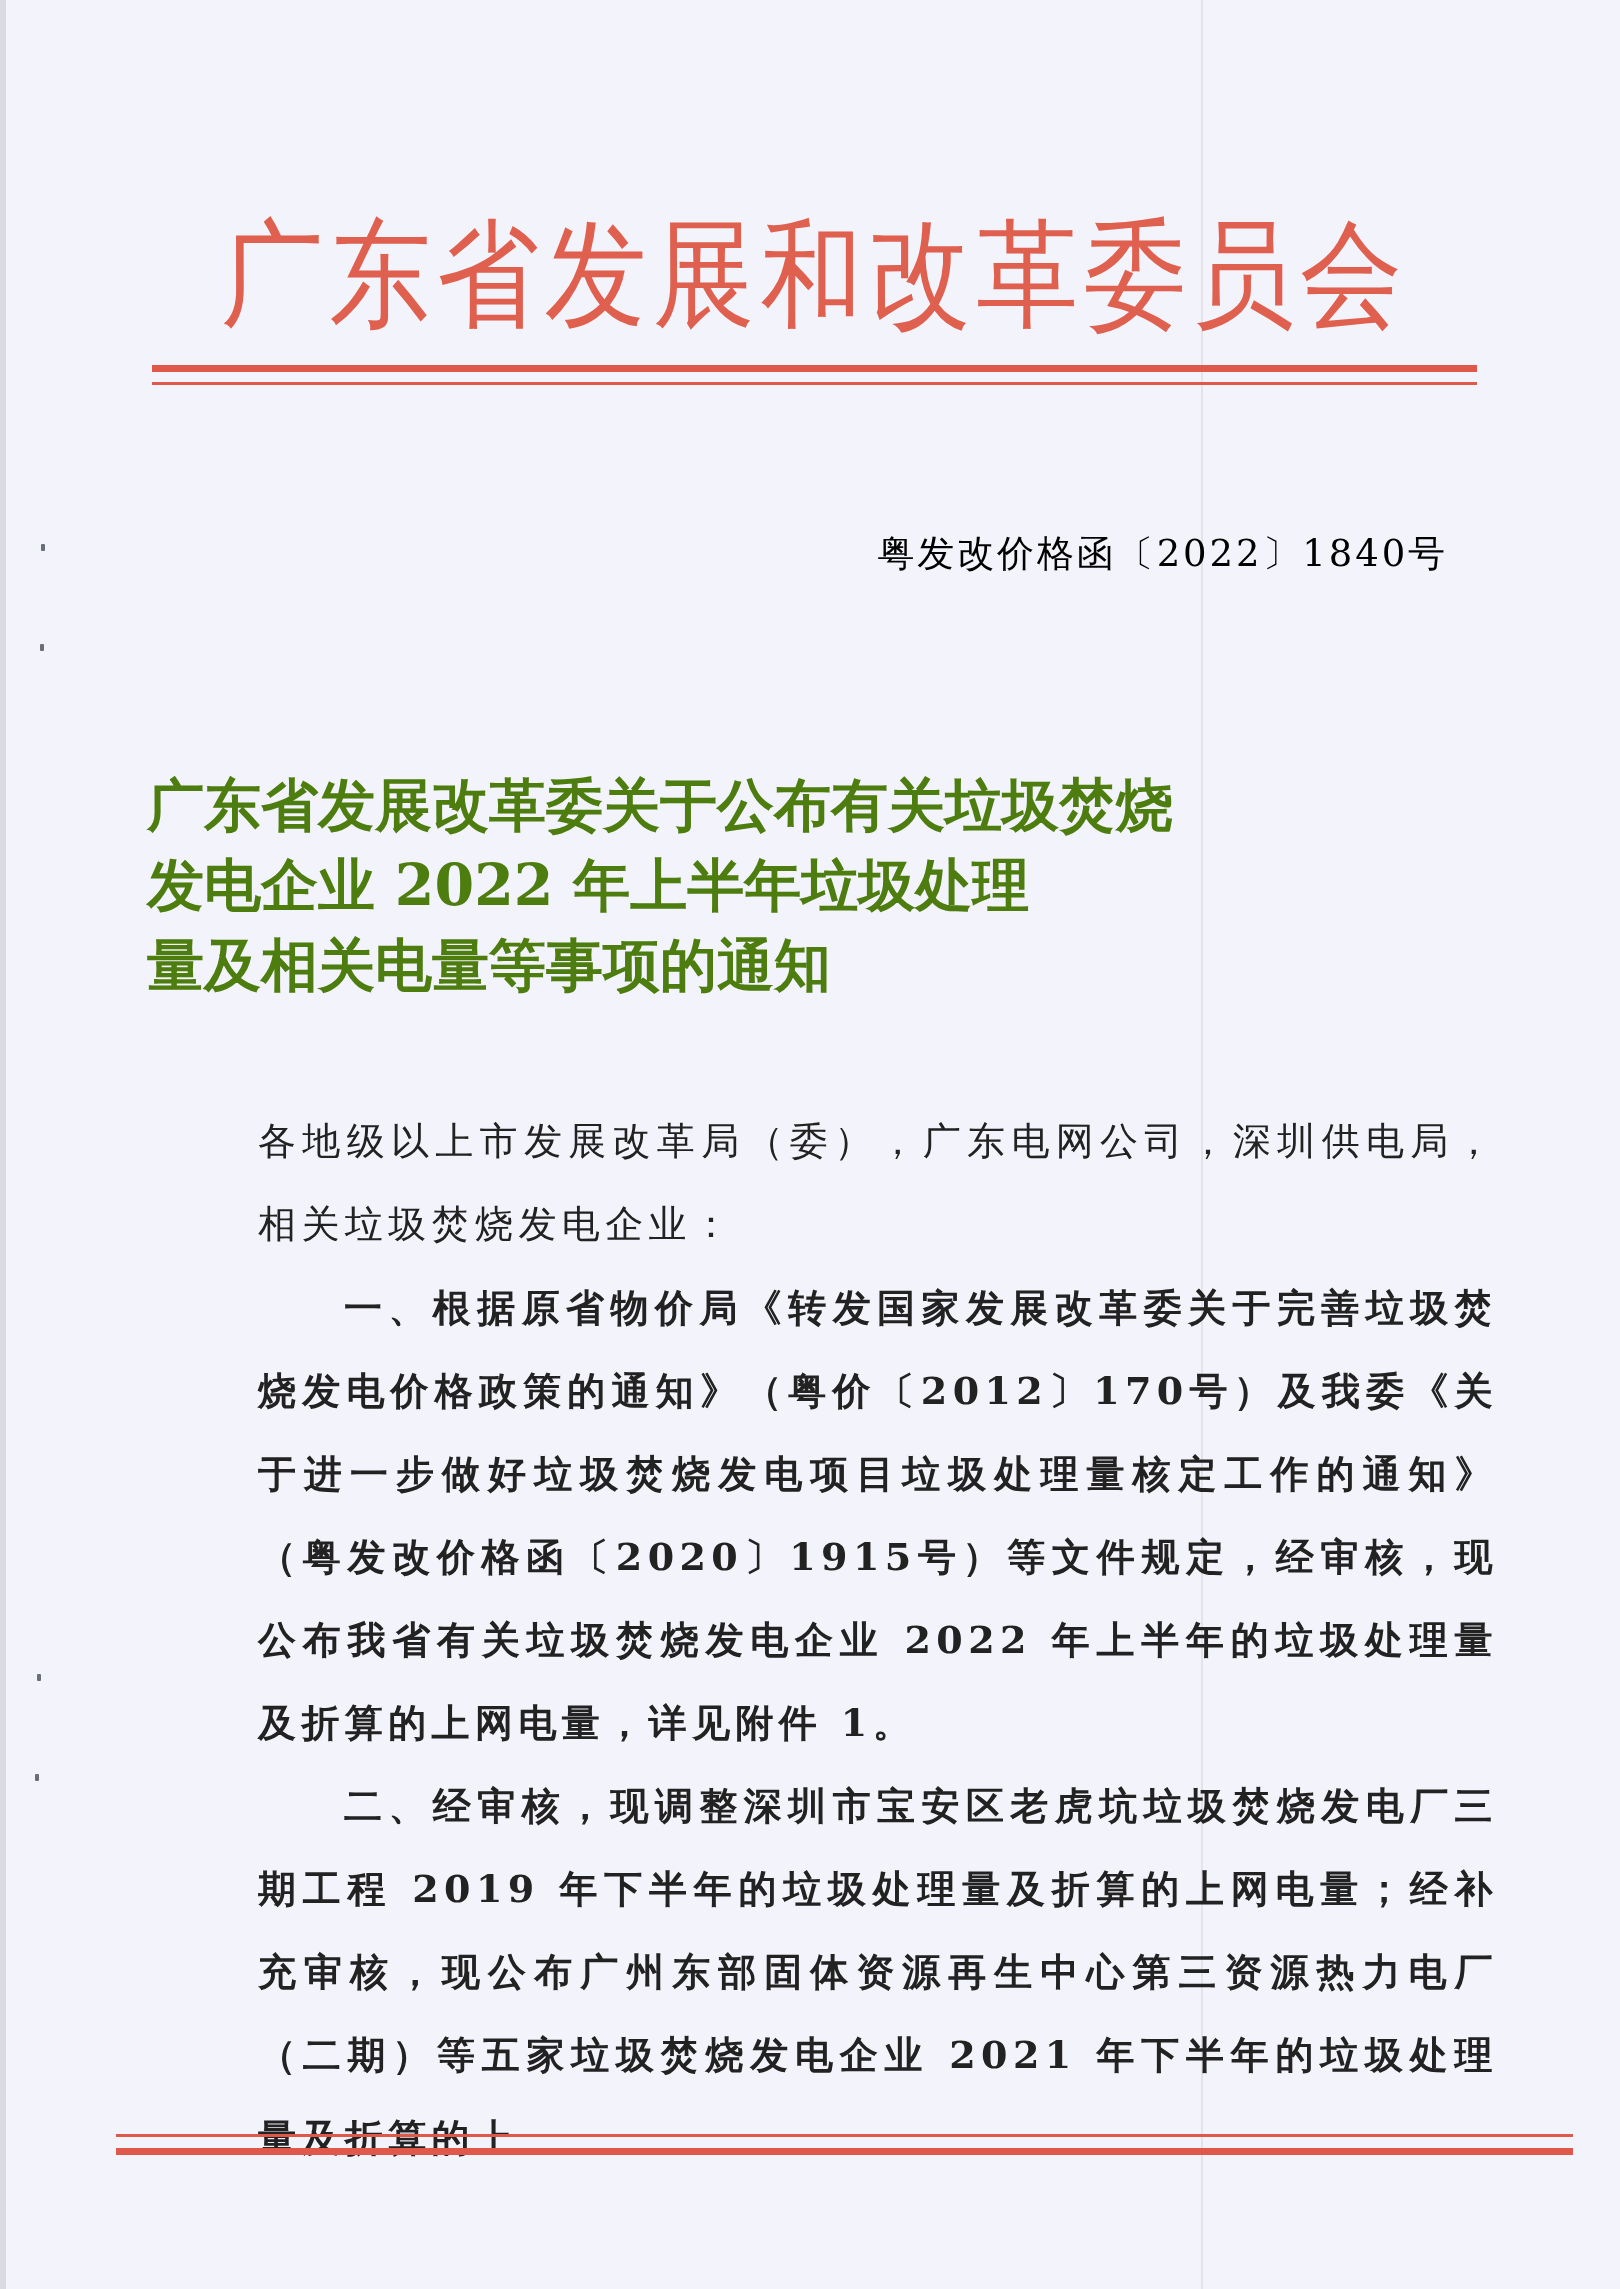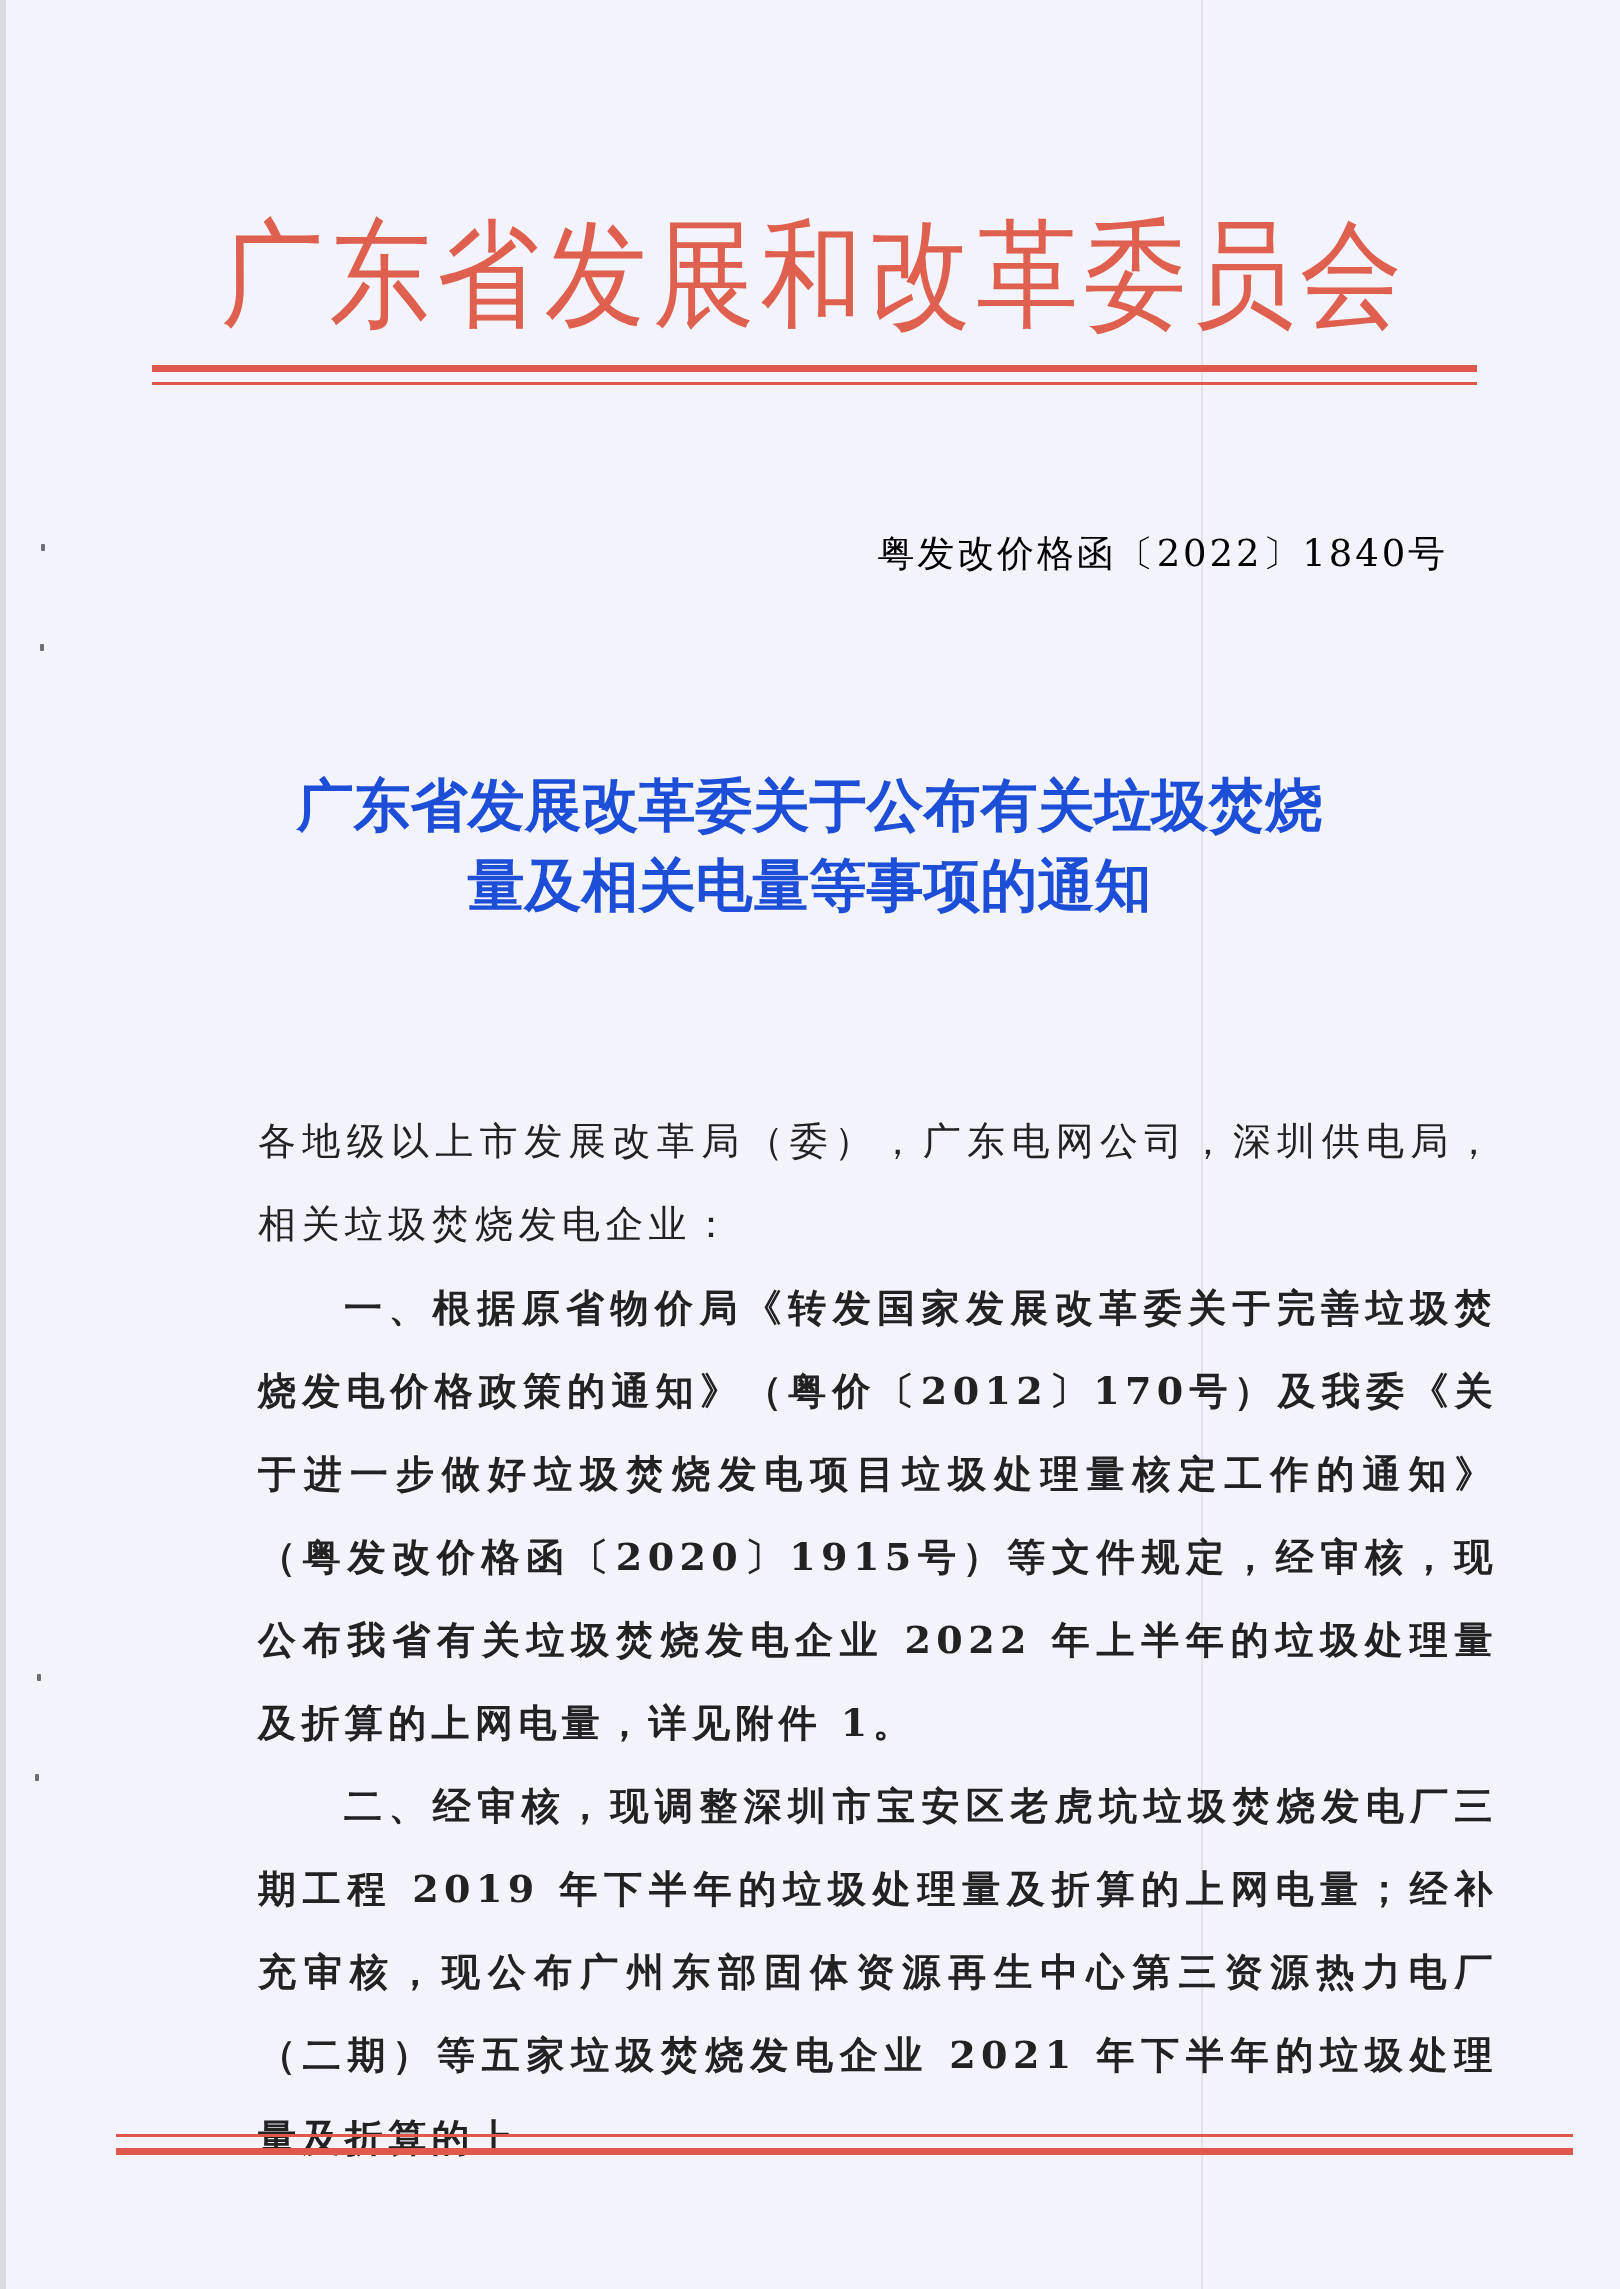--- a/index.html
+++ b/index.html
@@ -22,21 +22,21 @@
   }
   .rule { position: absolute; background: #e0584a; }
 
   .doc-number {
     position: absolute; right: 172px; top: 529px;
     font-size: 37px; letter-spacing: 2.9px; color: #000000;
   }
 
   .title {
     position: absolute; left: 147px; width: 1325px; top: 765px;
-    text-align: center; font-weight: bold; font-size: 57px; line-height: 80px; color: #1d4ed8;
+    font-weight: bold; font-size: 57px; line-height: 80px; color: #4d7c0f;
   }
   .title div { white-space: nowrap; }
 
   .body-text {
     position: absolute; left: 218px; width: 1240px; top: 1100px;
     font-size: 38px; line-height: 83px; letter-spacing: 5.4px; color: #222;
     text-align: justify;
     margin-left: 40px;
   }
   .body-text p { margin: 0; }
@@ -54,20 +54,21 @@
 
 <div class="letterhead">广东省发展和改革委员会</div>
 
 <div class="rule" style="left:152px; top:365px; width:1325px; height:6.9px;"></div>
 <div class="rule" style="left:152px; top:382px; width:1325px; height:2.9px;"></div>
 
 <div class="doc-number">粤发改价格函〔2022〕1840号</div>
 
 <div class="title">
   <div>广东省发展改革委关于公布有关垃圾焚烧</div>
+  <div>发电企业 2022 年上半年垃圾处理</div>
   <div>量及相关电量等事项的通知</div>
 </div>
 
 <div class="body-text">
   <p>各地级以上市发展改革局（委），广东电网公司，深圳供电局，相关垃圾焚烧发电企业：</p>
   <p class="indent">一、根据原省物价局《转发国家发展改革委关于完善垃圾焚烧发电价格政策的通知》（粤价〔2012〕170号）及我委《关于进一步做好垃圾焚烧发电项目垃圾处理量核定工作的通知》（粤发改价格函〔2020〕1915号）等文件规定，经审核，现公布我省有关垃圾焚烧发电企业 2022 年上半年的垃圾处理量及折算的上网电量，详见附件 1。</p>
   <p class="indent">二、经审核，现调整深圳市宝安区老虎坑垃圾焚烧发电厂三期工程 2019 年下半年的垃圾处理量及折算的上网电量；经补充审核，现公布广州东部固体资源再生中心第三资源热力电厂（二期）等五家垃圾焚烧发电企业 2021 年下半年的垃圾处理量及折算的上</p>
 </div>
 
 <div class="rule" style="left:116px; top:2134px; width:1457px; height:2.9px;"></div>

